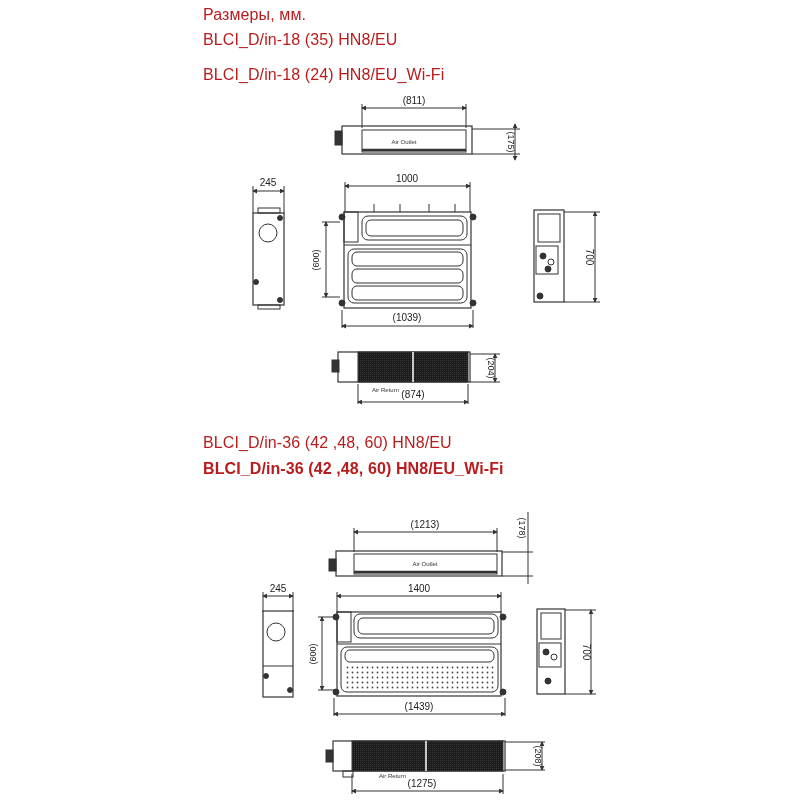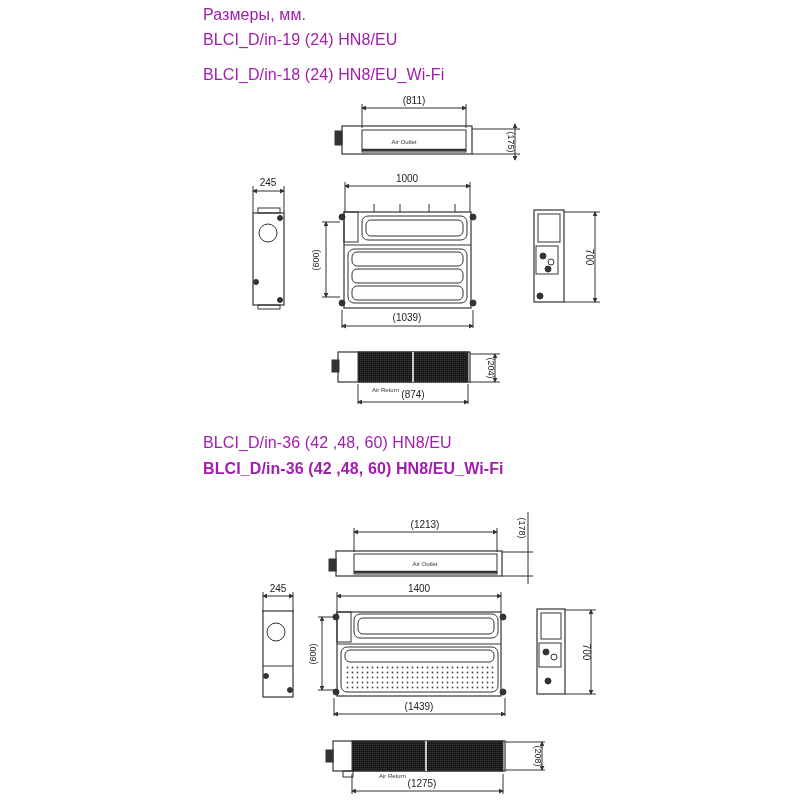--- a/index.html
+++ b/index.html
@@ -1,27 +1,27 @@
 <!DOCTYPE html>
 <html><head>
   <meta charset="utf-8">
   <style>
     html, body { margin: 0; padding: 0; background: #ffffff; }
     body { width: 800px; height: 800px; position: relative; overflow: hidden;
       font-family: "Liberation Sans", "DejaVu Sans", sans-serif; color: #3a3a3a; }
-    .title-line { position: absolute; left: 203px; font-size: 16px; color: #a21caf; letter-spacing: 0.1px; white-space: nowrap; }
+    .title-line { position: absolute; left: 203px; font-size: 16px; color: #b91c1c; letter-spacing: 0.1px; white-space: nowrap; }
     svg.drawing { position: absolute; left: 0; top: 0; }
     .dim-text { font-family: "Liberation Sans", "DejaVu Sans", sans-serif; fill: #222; }
     .lbl-small { font-family: "Liberation Sans", "DejaVu Sans", sans-serif; fill: #333; }
   </style>
 </head>
 <body>
 
 <div class="title-line" style="top:6px;">Размеры, мм.</div>
-<div class="title-line" style="top:31px;">BLCI_D/in-19 (24) HN8/EU</div>
+<div class="title-line" style="top:31px;">BLCI_D/in-18 (35) HN8/EU</div>
 <div class="title-line" style="top:66px;">BLCI_D/in-18 (24) HN8/EU_Wi-Fi</div>
 <div class="title-line" style="top:434px;">BLCI_D/in-36 (42 ,48, 60) HN8/EU</div>
 <div class="title-line" style="top:460px;font-weight:bold;">BLCI_D/in-36 (42 ,48, 60) HN8/EU_Wi-Fi</div>
 
 <svg class="drawing" width="800" height="800" viewBox="0 0 800 800" xmlns="http://www.w3.org/2000/svg">
   <defs>
     <marker id="arr" viewBox="0 0 6 6" refX="5" refY="3" markerWidth="5" markerHeight="5" orient="auto-start-reverse">
       <path d="M0,0 L6,3 L0,6 z" fill="#333"></path>
     </marker>
     <pattern id="dots" width="5" height="5" patternUnits="userSpaceOnUse">

